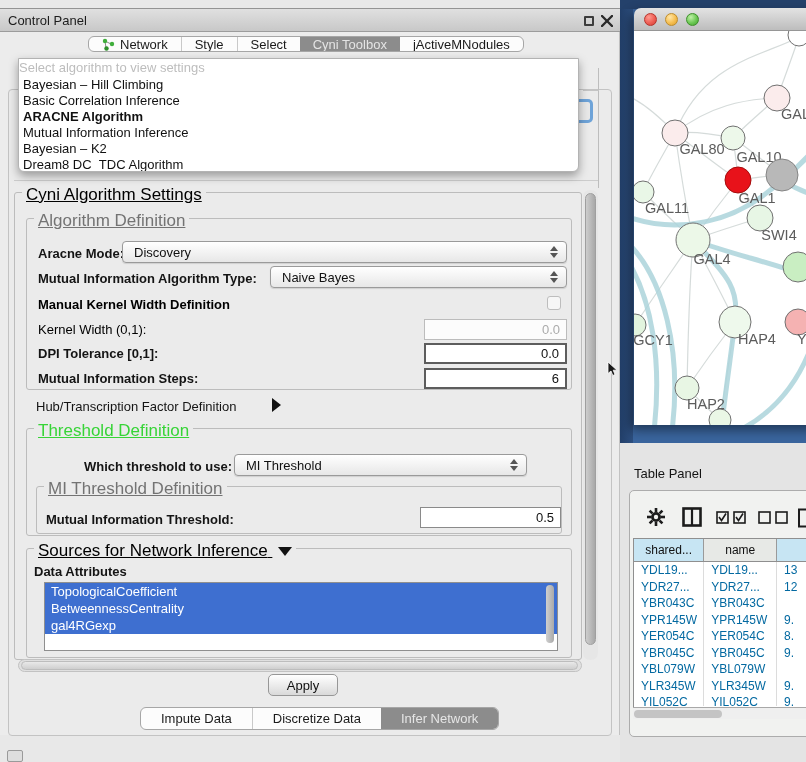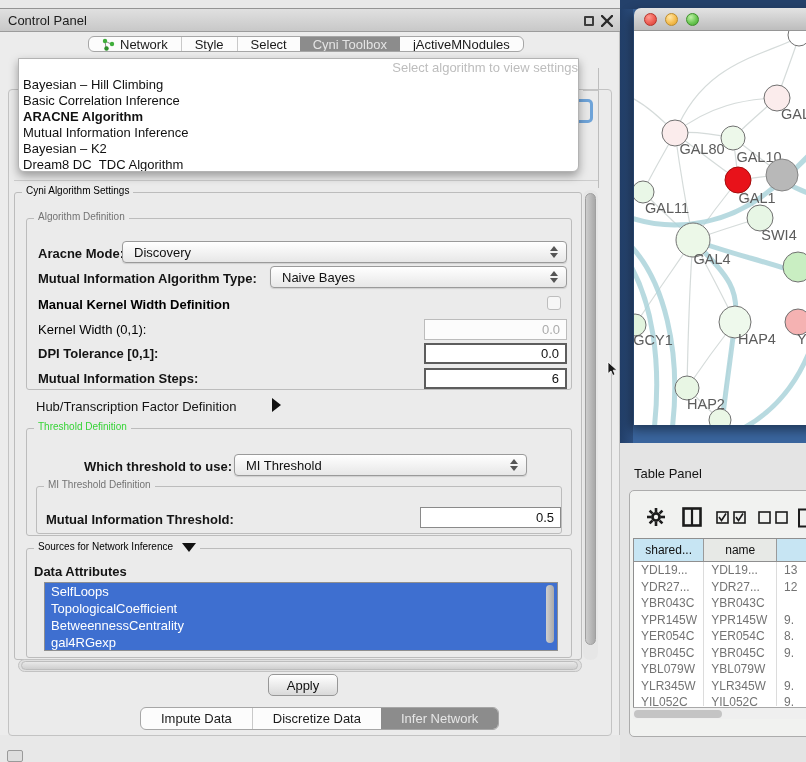--- a/index.html
+++ b/index.html
@@ -25,34 +25,34 @@
   #top-tabs { position:absolute; left:88px; top:36px; height:16px; border:1px solid #a6a6a6; border-radius:6px;
     background:#fcfcfc; display:flex; align-items:stretch; overflow:hidden; z-index:20; }
   .ttab { display:flex; align-items:center; padding:0 13px; font-size:13px; color:#1a1a1a; position:relative; }
   .ttab.sep { border-left:1px solid #c9c9c9;text-align:center; }
   .ttab.selected { background:#8c8c8c; color:#e4e4e4; }
   .ttab .neticon { margin-right:5px; }
 
   
   #algo-popup { position:absolute; left:18px; top:58px; width:561px; height:114px; background:#fff;
     border:1px solid #b3b3b3; border-radius:0 0 6px 6px; box-shadow:0 4px 10px rgba(0,0,0,.35); z-index:40; overflow:hidden; }
-  #algo-ph { height:18px; line-height:18px; text-align:right; color:#bdbdbd; font-size:13px; }
+  #algo-ph { height:18px; line-height:18px; text-align:left; color:#bdbdbd; font-size:13px; }
   .algo-item { height:16px; line-height:16px; padding-left:4px; font-size:13px; color:#111; }
   .algo-item.bold { font-weight:bold; }
 
   
   #frag-vline { position:absolute; left:598px; top:68px; width:1px; height:120px; background:#bdbdbd; }
   #frag-blue { position:absolute; left:578px; top:99px; width:15px; height:24px; border:3px solid #6ea3d8; border-left:none;
     border-radius:0 5px 5px 0; background:#e8e8e8; }
   #frag-line1 { position:absolute; left:583px; top:90px; width:16px; height:1px; background:#c4c4c4; }
   #frag-line2 { position:absolute; left:14px; top:180px; width:584px; height:1px; background:#cccccc; }
 
   
   .group { position:absolute; border:1px solid #bcbcbc; border-radius:3px; }
-  .legend { position:absolute; font-size:10px; background:#ebebeb; padding:0 4px; white-space:nowrap; }
+  .legend { position:absolute; font-size:17px; background:#ebebeb; padding:0 4px; white-space:nowrap;text-decoration:underline; }
   .legend.blue { color:#737373; }
   .legend.green { color:#37d437; }
 
   
   .combo { position:absolute; height:22px; border:1px solid #9a9a9a; border-radius:4px;
     background:linear-gradient(#ffffff,#e7e7e7); box-shadow:0 1px 1px rgba(0,0,0,.12);
     display:flex; align-items:center; font-size:13px; color:#111; padding:0 24px 0 11px; }
   .combo .arrows { position:absolute; right:8px; top:4px; display:flex; flex-direction:column; gap:2px; }
   .combo .arrows .up { width:0; height:0; border-left:4px solid transparent; border-right:4px solid transparent; border-bottom:5px solid #555; }
   .combo .arrows .dn { width:0; height:0; border-left:4px solid transparent; border-right:4px solid transparent; border-top:5px solid #555; }
@@ -106,21 +106,21 @@
   #tp-panel { position:absolute; left:629px; top:490px; width:200px; height:247px; background:#f1f2f0;
     border:1px solid #acacac; border-radius:5px; }
   .tbicon { position:absolute; top:507px; }
   #tbl { position:absolute; left:633px; top:538px; width:200px; height:181px; border:1px solid #8f8f8f; background:#fff; overflow:hidden; }
   #tbl-head { display:flex; height:23px; border-bottom:1px solid #8f8f8f; }
   .hcell { height:100%; border-right:1px solid #9a9a9a; font-size:12px; color:#111;
     display:flex; align-items:center; justify-content:center; }
   .hcell.blue { background:#c7e5f3;text-align:right; }
   .hcell.gray { background:#e7e9e6; }
   .trow { display:flex; height:16.5px; }
-  .tcell { font-size:12px; color:#737373; line-height:16.5px; white-space:nowrap; overflow:hidden;
+  .tcell { font-size:12px; color:#0369a1; line-height:16.5px; white-space:nowrap; overflow:hidden;
     border-right:1px solid #dcdcdc; padding-left:7px; }
   #tbl-scroll { position:absolute; left:633px; top:707px; width:173px; height:12px; background:#efefef; border-top:1px solid #a8a8a8; }
   #tbl-thumb { position:absolute; left:1px; top:2px; width:88px; height:8px; background:#c4c4c4; border-radius:4px; }
 
   #mini-icon { position:absolute; left:7px; top:750px; width:16px; height:12px; border:1px solid #9a9a9a; background:#dedede; border-radius:2px; }
   #cursor { position:absolute; left:607px; top:362px; z-index:60; }
 </style>
 </head>
 <body>
 
@@ -233,21 +233,20 @@
     <span>0.5</span>
   </div>
 
   <div class="group" style="left:26px; top:548px; width:546px; height:110px;"></div>
   <span class="legend" style="left:34px; top:541px;">
     <span>Sources for Network Inference</span>
     <span class="tri-down" style="margin-left:6px;"></span>
   </span>
   <span class="lbl bold" style="left:34px; top:564px;">Data Attributes</span>
   <div id="attr-list">
-      <div class="attr">SelfLoops</div>
       <div class="attr">TopologicalCoefficient</div>
       <div class="attr">BetweennessCentrality</div>
       <div class="attr">gal4RGexp</div>
     </div>
   <div id="attr-vscroll"></div>
 
   <div id="cp-vscroll-track"></div>
   <div id="cp-vscroll-thumb"></div>
   <div id="hscroll-track"></div>
   <div id="hscroll-thumb"></div>

